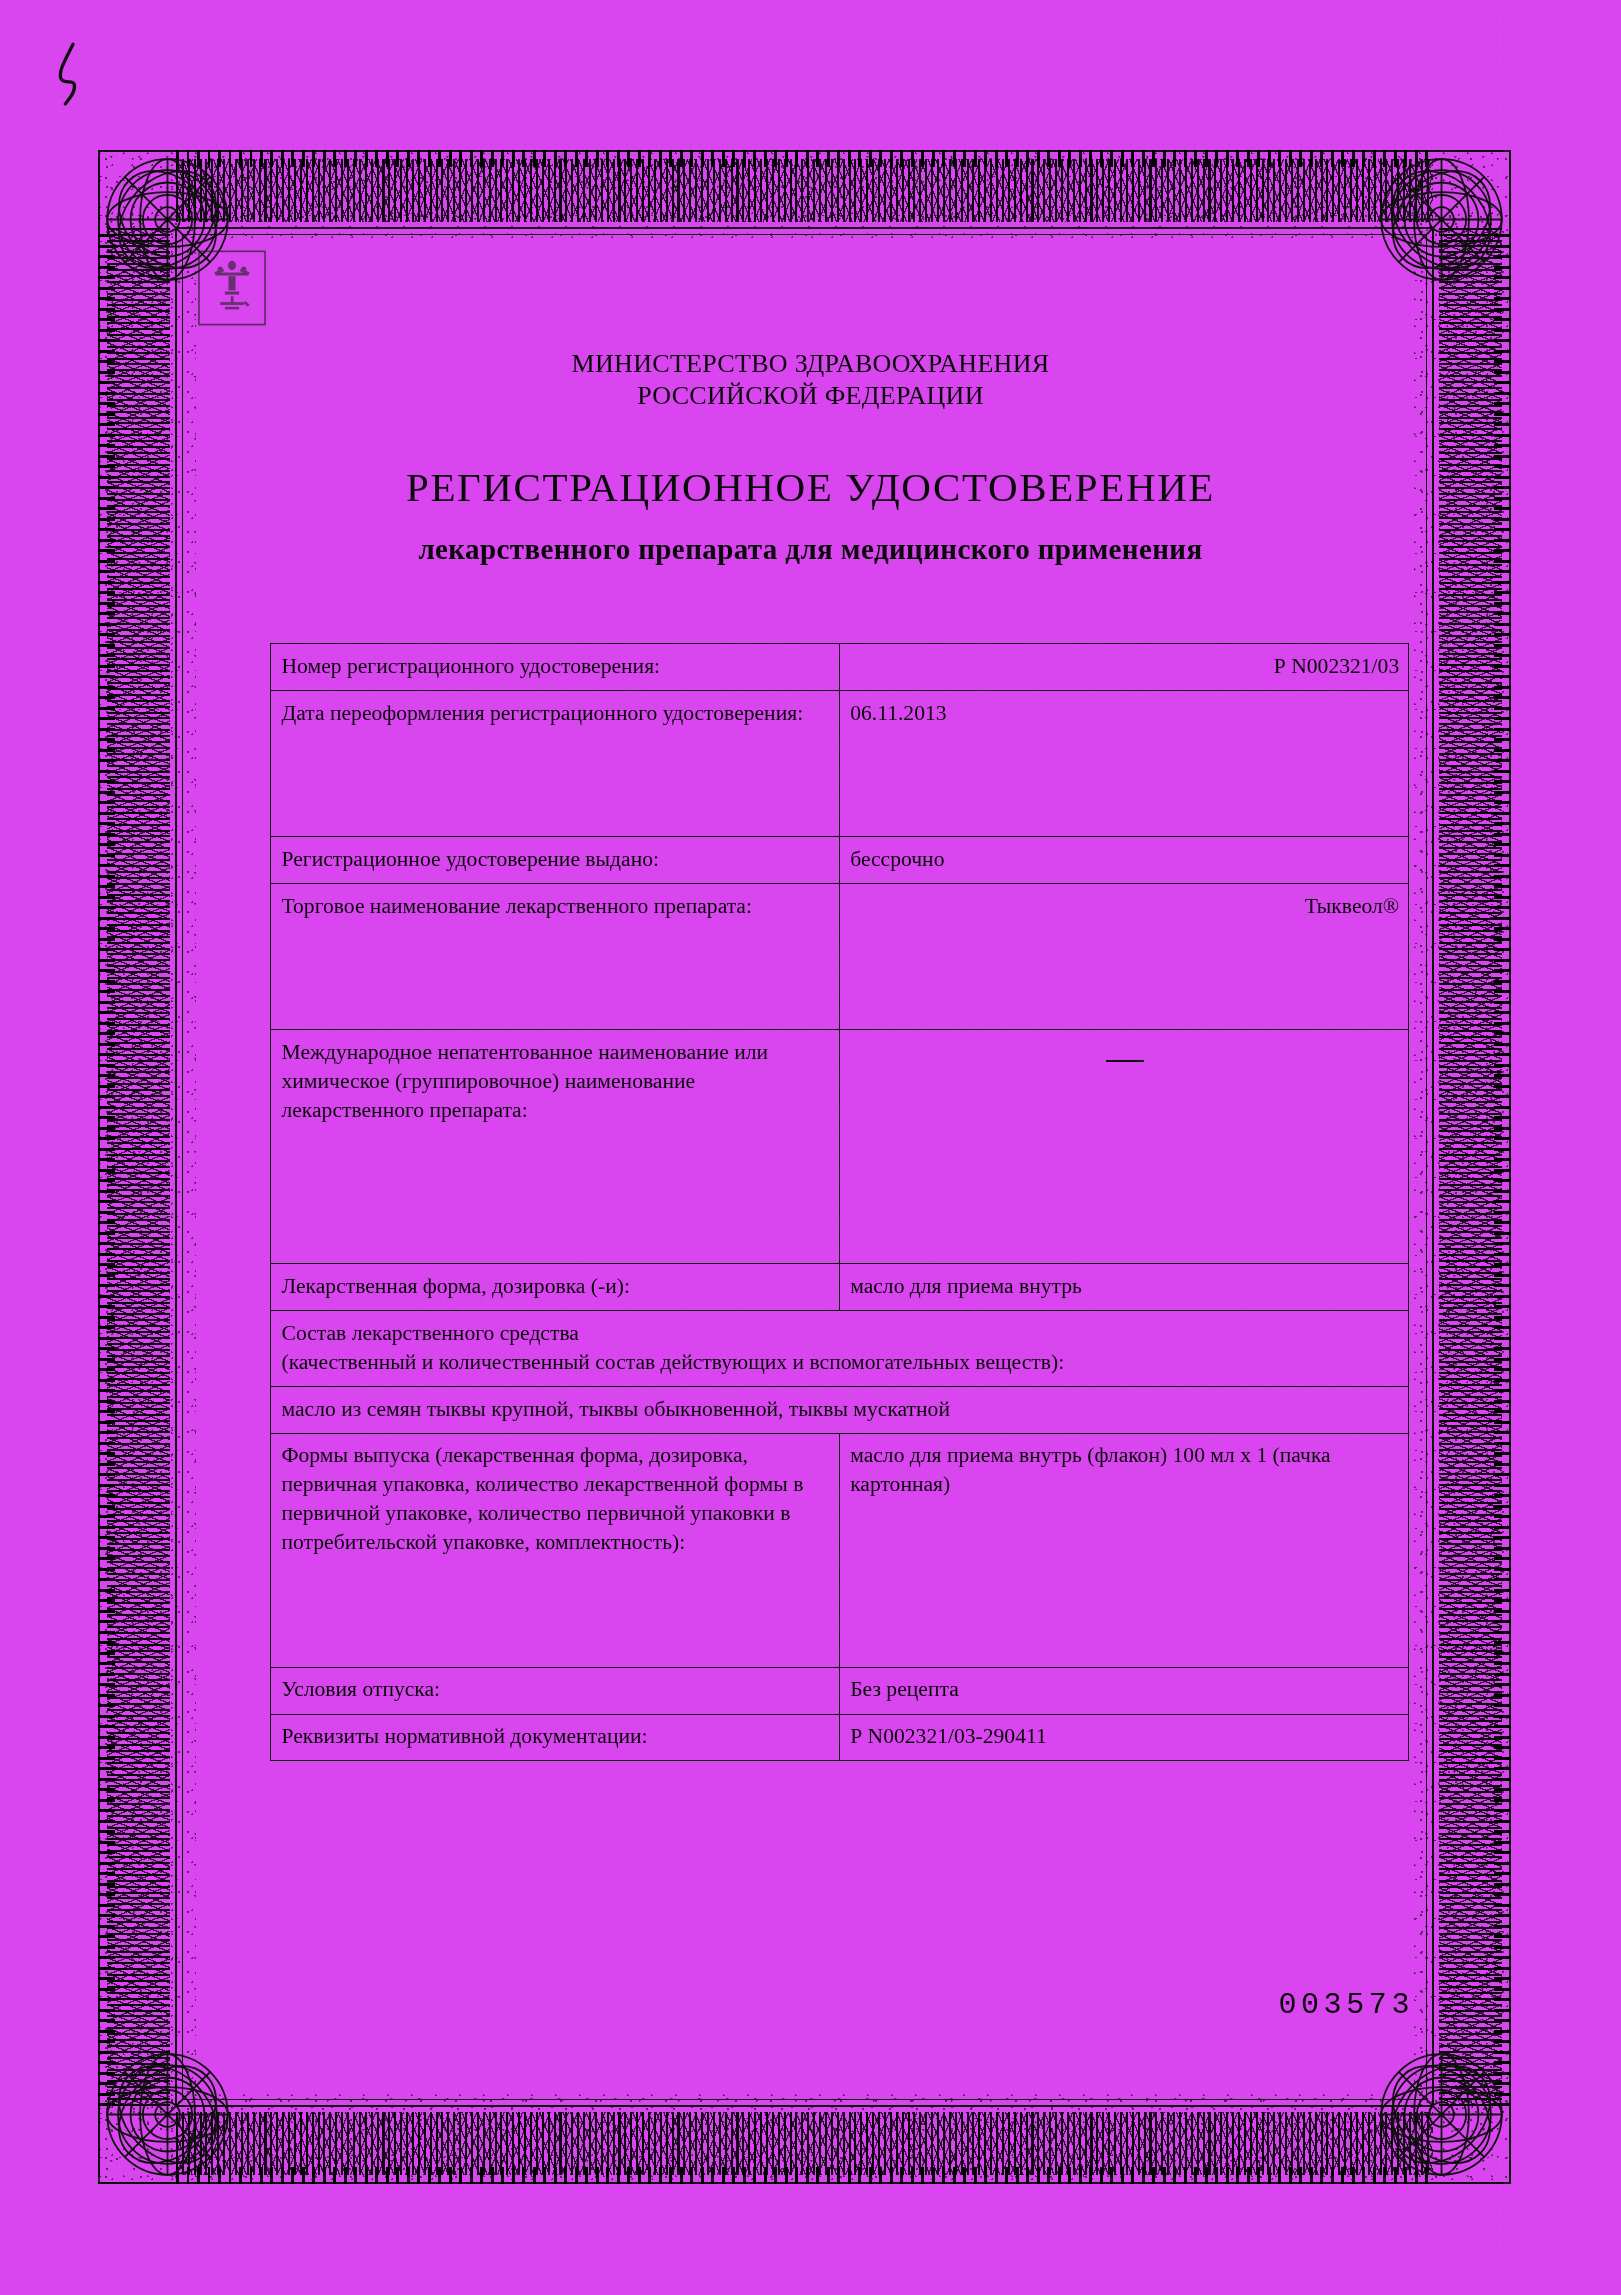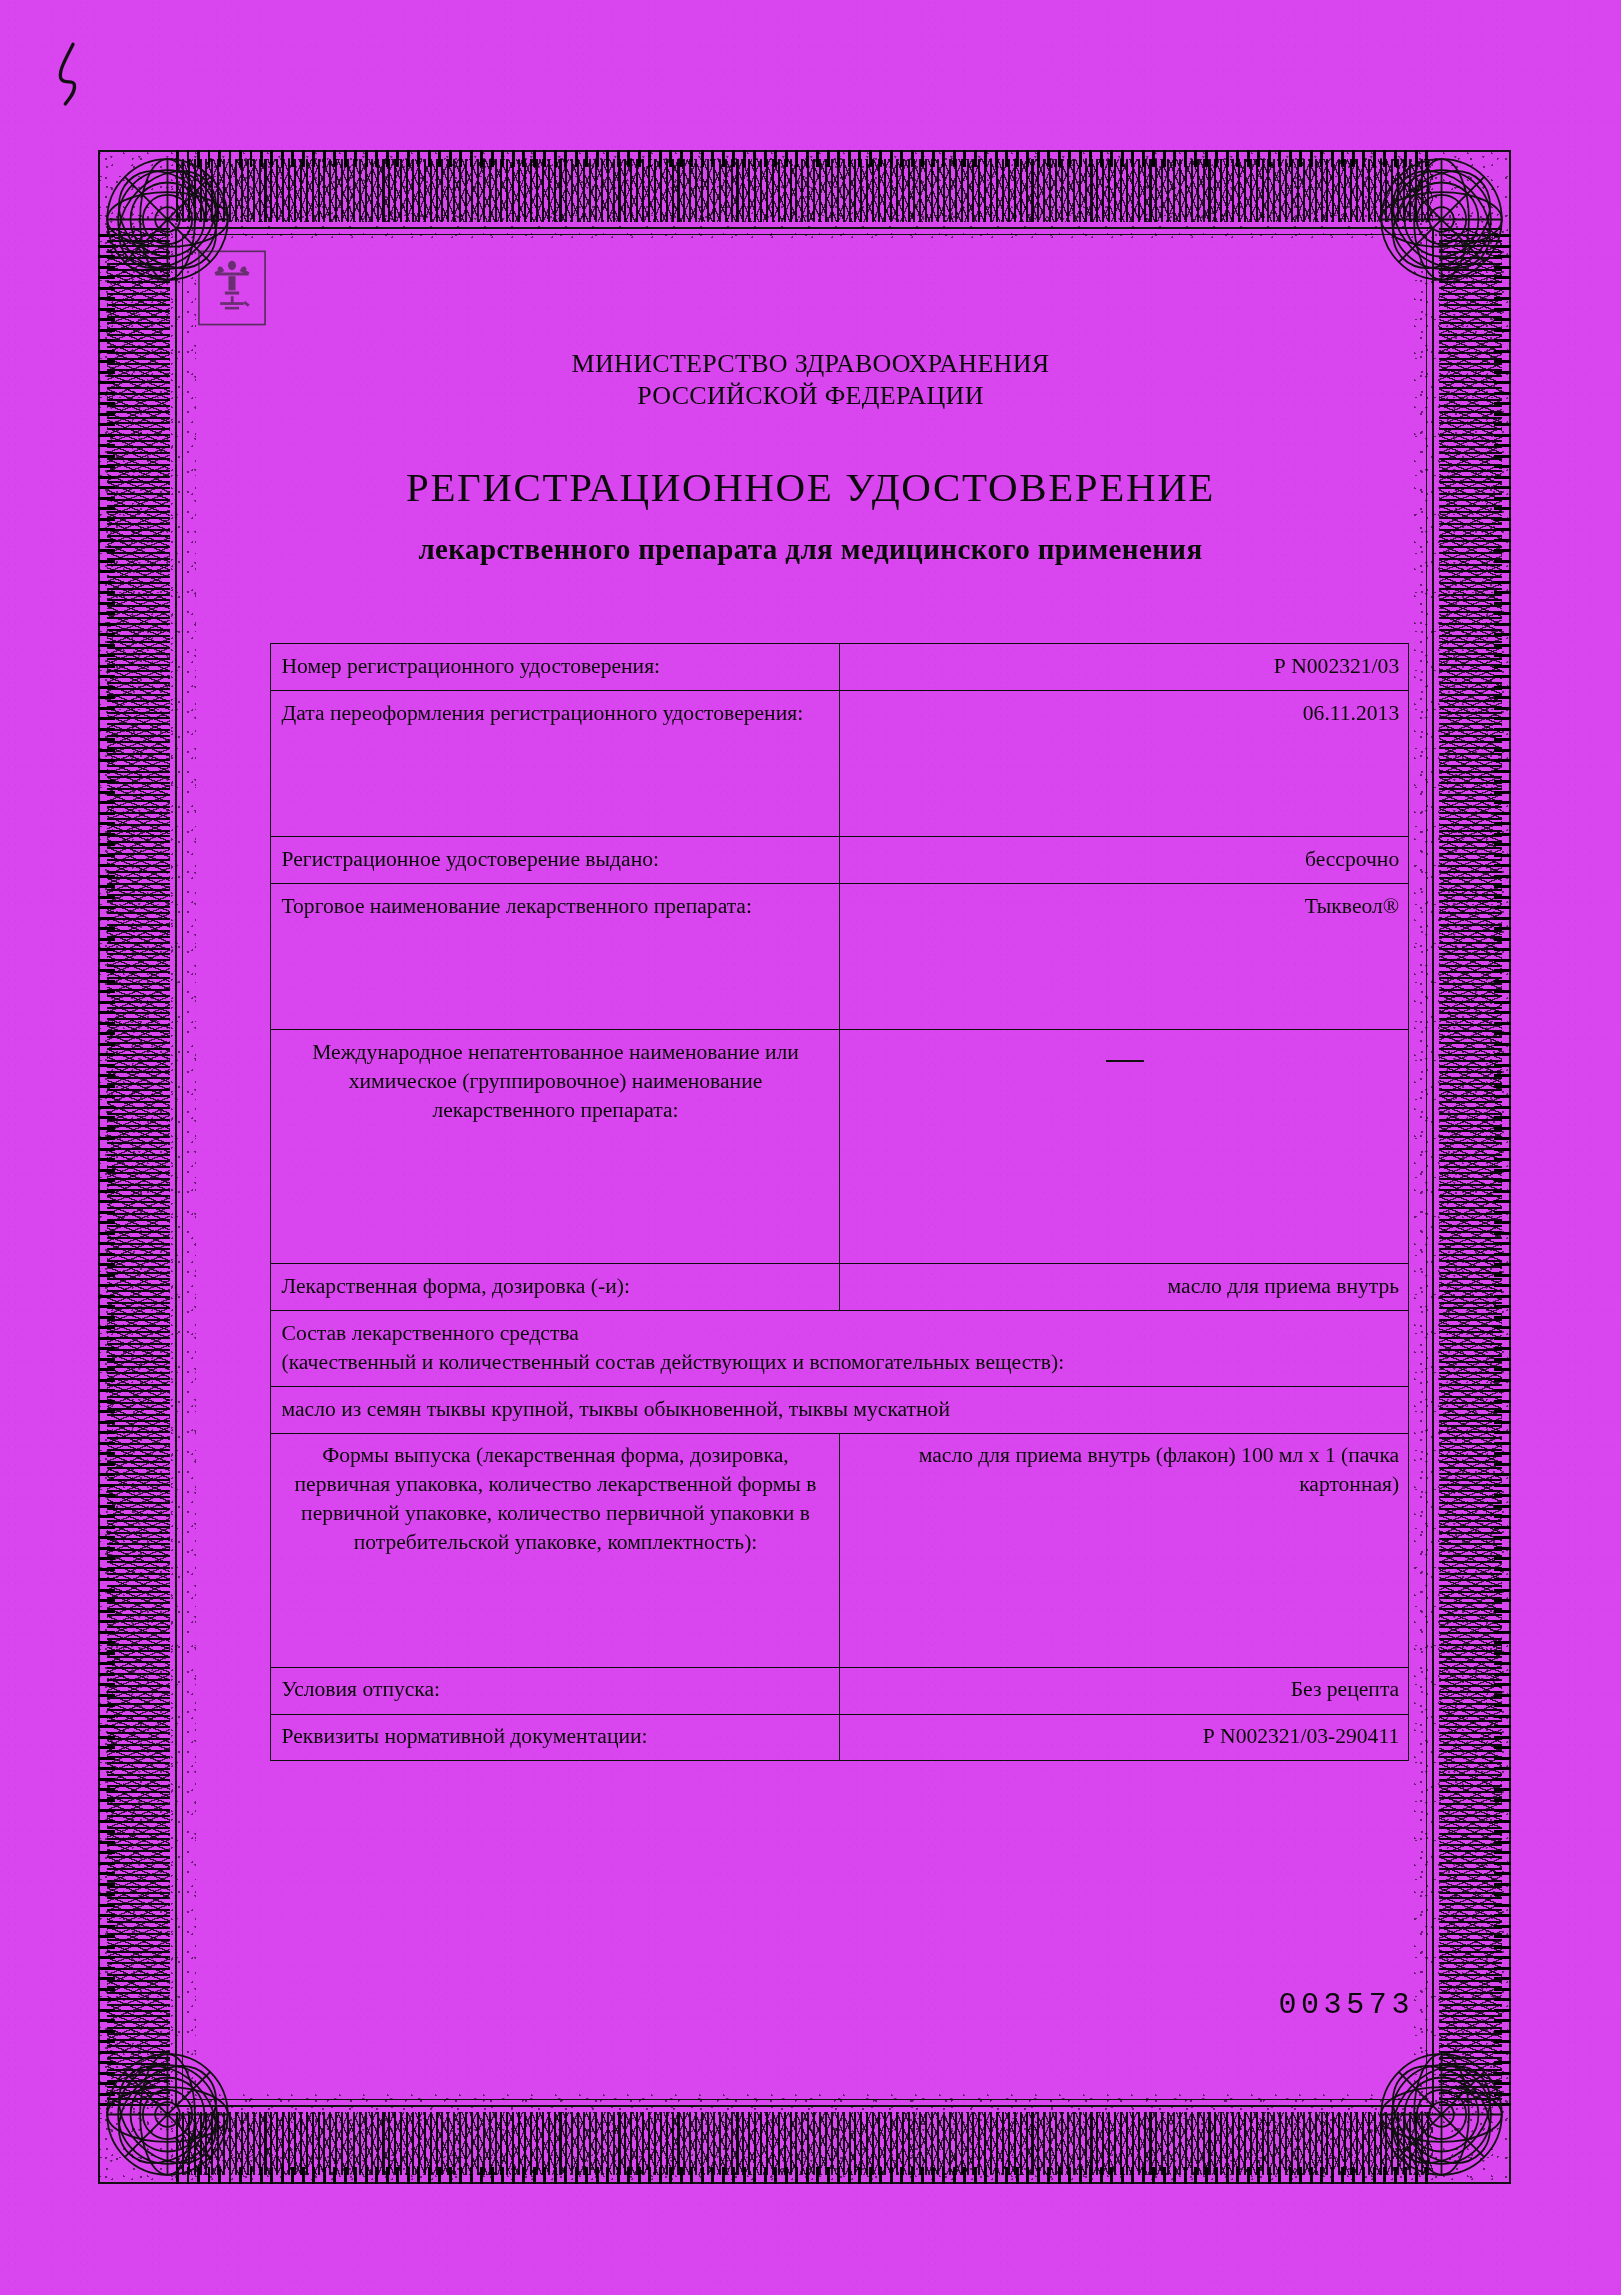--- a/index.html
+++ b/index.html
@@ -197,21 +197,21 @@
     table-layout: fixed;
   }
   #cert-table td {
     border: 1.6px solid #0d0d0d;
     padding: 7.8px 9.2px 9.2px 10.5px;
     font-size: 21.6px;
     line-height: 1.34;
     vertical-align: top;
   }
   td.label { width: 548px; }
-  td.value { width: 549px; text-align: right; }
+  td.value { width: 549px; }
   td.value.ctr {
     text-align: right;
     font-weight: 400;
     font-size: 23.5px;
     vertical-align: middle;
   }
   td.value.ctr-plain {
     text-align: center;
     font-weight: 700;
     font-size: 23.5px;
@@ -220,21 +220,21 @@
   td.full { text-align: left; }
   .dash {
     display: inline-block;
     width: 38px;
     border-bottom: 2.6px solid #111;
     vertical-align: middle;
     margin-top: 14.4px;
   }
   td.tall-a { height: 128px; }
   td.tall-b { height: 175px; }
-  td.tall-c { height: 216px; text-align: center; }
+  td.tall-c { height: 216px; }
 
   
   #serial {
     position: absolute;
     right: 208px;
     top: 1988px;
     font-family: "Liberation Mono", "DejaVu Sans Mono", monospace;
     font-size: 30px;
     letter-spacing: 4.6px;
   }

